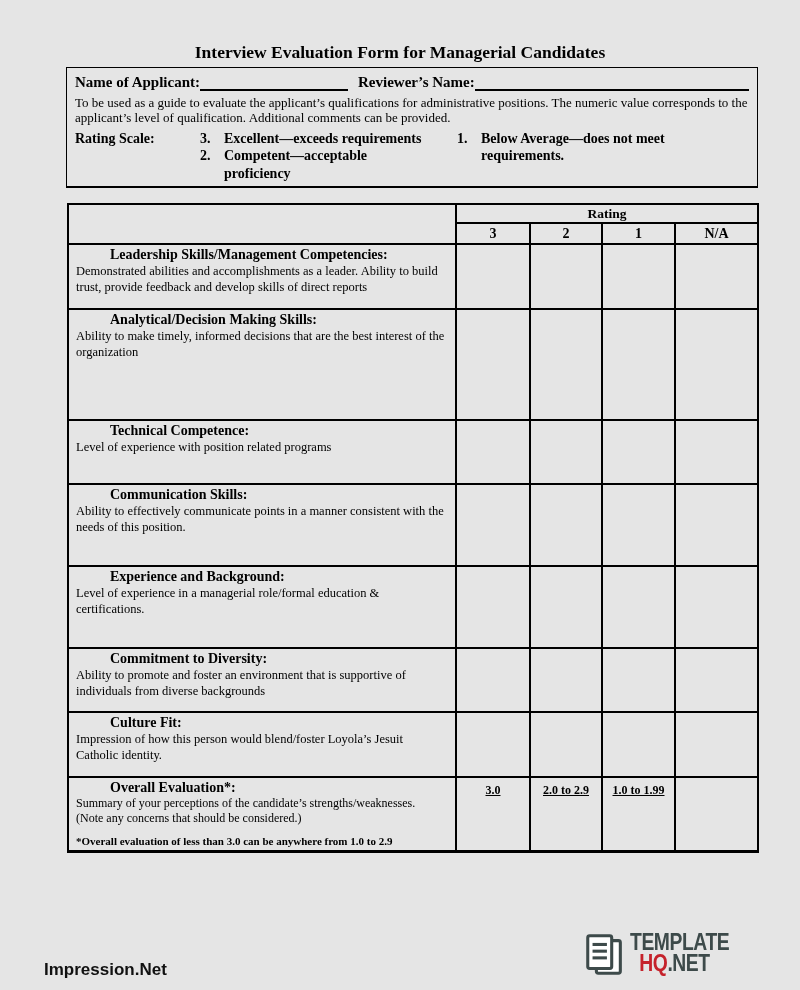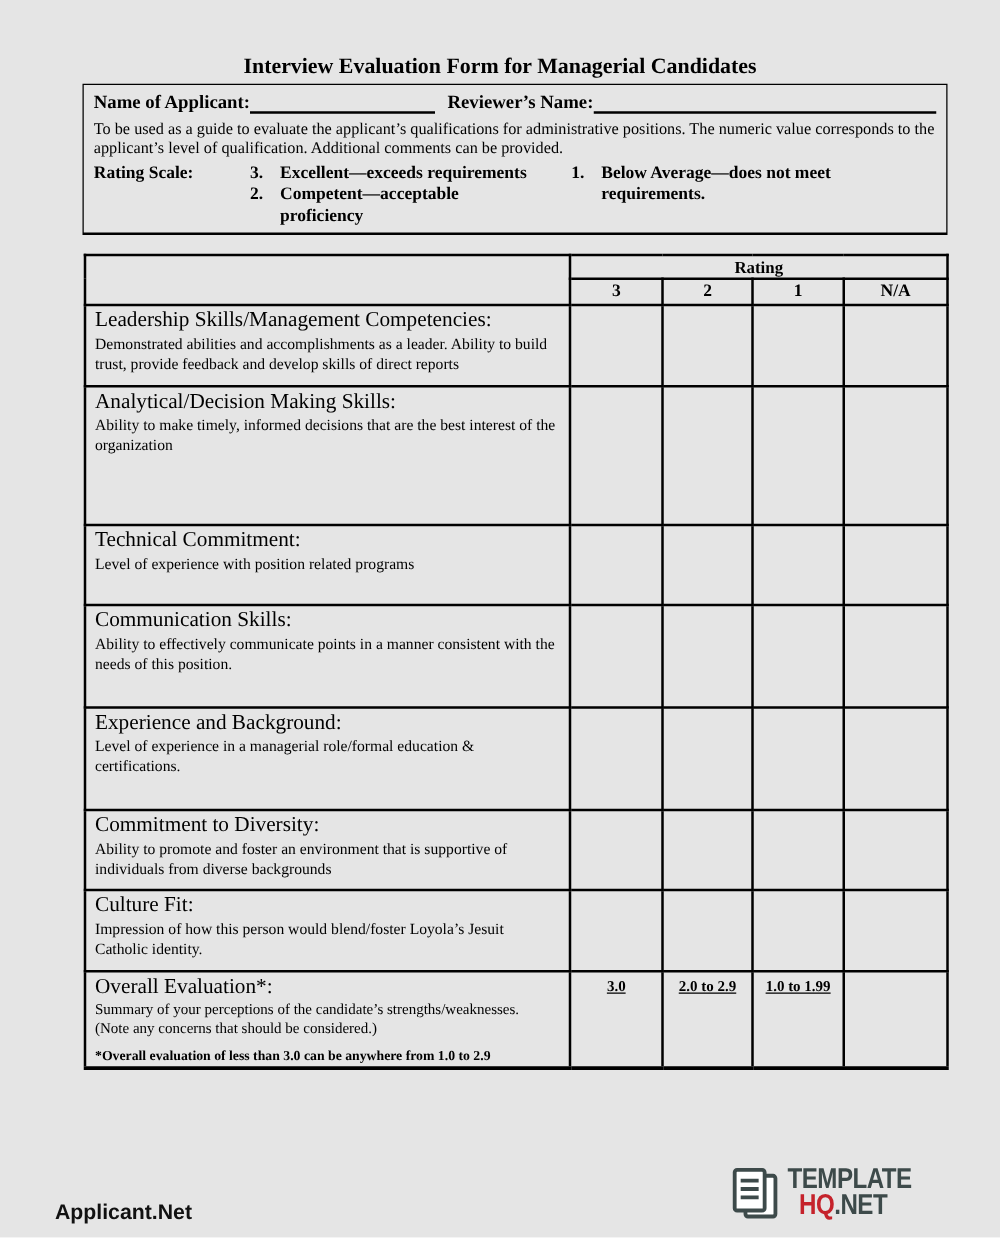--- a/index.html
+++ b/index.html
@@ -42,21 +42,21 @@
   }
   table.eval td { border:2px solid #000; vertical-align:top; padding:0; }
   tr.hr1 { height:19px; } tr.hr2 { height:21px; }
   tr.r0 { height:65px; } tr.r1 { height:111px; } tr.r2 { height:64px; }
   tr.r3 { height:82px; } tr.r4 { height:82px; } tr.r5 { height:64px; }
   tr.r6 { height:65px; } tr.r7 { height:74px; }
   tr.r7 td { border-bottom:3px solid #000; }
   .rating-head { text-align:center; font-weight:bold; font-size:13.5px; vertical-align:middle !important; }
   .num { text-align:center; font-weight:bold; font-size:14px; vertical-align:middle !important; }
   td.crit { padding:1px 8px 2px 7px !important; }
-  .rt { font-size:17px; font-weight:normal; line-height:1.22; }
+  .rt { font-size:14px; font-weight:bold; line-height:1.22;margin-left:34px; }
   .rd { font-size:12.5px; line-height:1.28; }
   .rd2 { font-size:12px; line-height:1.25; }
   .rnote { font-size:11px; font-weight:bold; margin-top:9px; }
   td.val { text-align:center; padding-top:2px !important; }
   .uv { font-weight:bold; font-size:12px; text-decoration:underline; }
   .site-name {
     position:absolute; left:44px; top:960px;
     font-family:"Liberation Sans", sans-serif; font-weight:bold; font-size:17px;
     color:#111;
   }
@@ -147,21 +147,21 @@
         <div class="rd">Ability to make timely, informed decisions that are the best interest of the organization</div>
       </td>
       <td class="rc"></td>
       <td class="rc"></td>
       <td class="rc"></td>
       <td class="rc"></td>
     </tr>
 
     <tr class="r2">
       <td class="crit">
-        <div class="rt">Technical Commitment:</div>
+        <div class="rt">Technical Competence:</div>
         <div class="rd">Level of experience with position related  programs</div>
       </td>
       <td class="rc"></td>
       <td class="rc"></td>
       <td class="rc"></td>
       <td class="rc"></td>
     </tr>
 
     <tr class="r3">
       <td class="crit">
@@ -215,21 +215,21 @@
         <div class="rnote">*Overall evaluation of less than 3.0 can be anywhere from 1.0 to 2.9</div>
       </td>
       <td class="rc val"><span class="uv">3.0</span></td>
       <td class="rc val"><span class="uv">2.0 to 2.9</span></td>
       <td class="rc val"><span class="uv">1.0 to 1.99</span></td>
       <td class="rc val"><span class="uv"></span></td>
     </tr>
   </tbody>
     </table>
 
-  <div class="site-name">Applicant.Net</div>
+  <div class="site-name">Impression.Net</div>
 
   <div class="logo">
     <svg class="logo-icon" viewBox="0 0 48 48" aria-hidden="true">
       <rect x="15" y="9" width="25" height="34" rx="2" fill="#ffffff" stroke="currentColor" stroke-width="3.2"></rect>
       <rect x="6" y="4" width="25" height="34" rx="2" fill="#ffffff" stroke="currentColor" stroke-width="3.2"></rect>
       <line x1="11" y1="13" x2="26" y2="13" stroke="currentColor" stroke-width="3.2"></line>
       <line x1="11" y1="20" x2="26" y2="20" stroke="currentColor" stroke-width="3.2"></line>
       <line x1="11" y1="27" x2="26" y2="27" stroke="currentColor" stroke-width="3.2"></line>
     </svg>
     <div class="logo-text">

